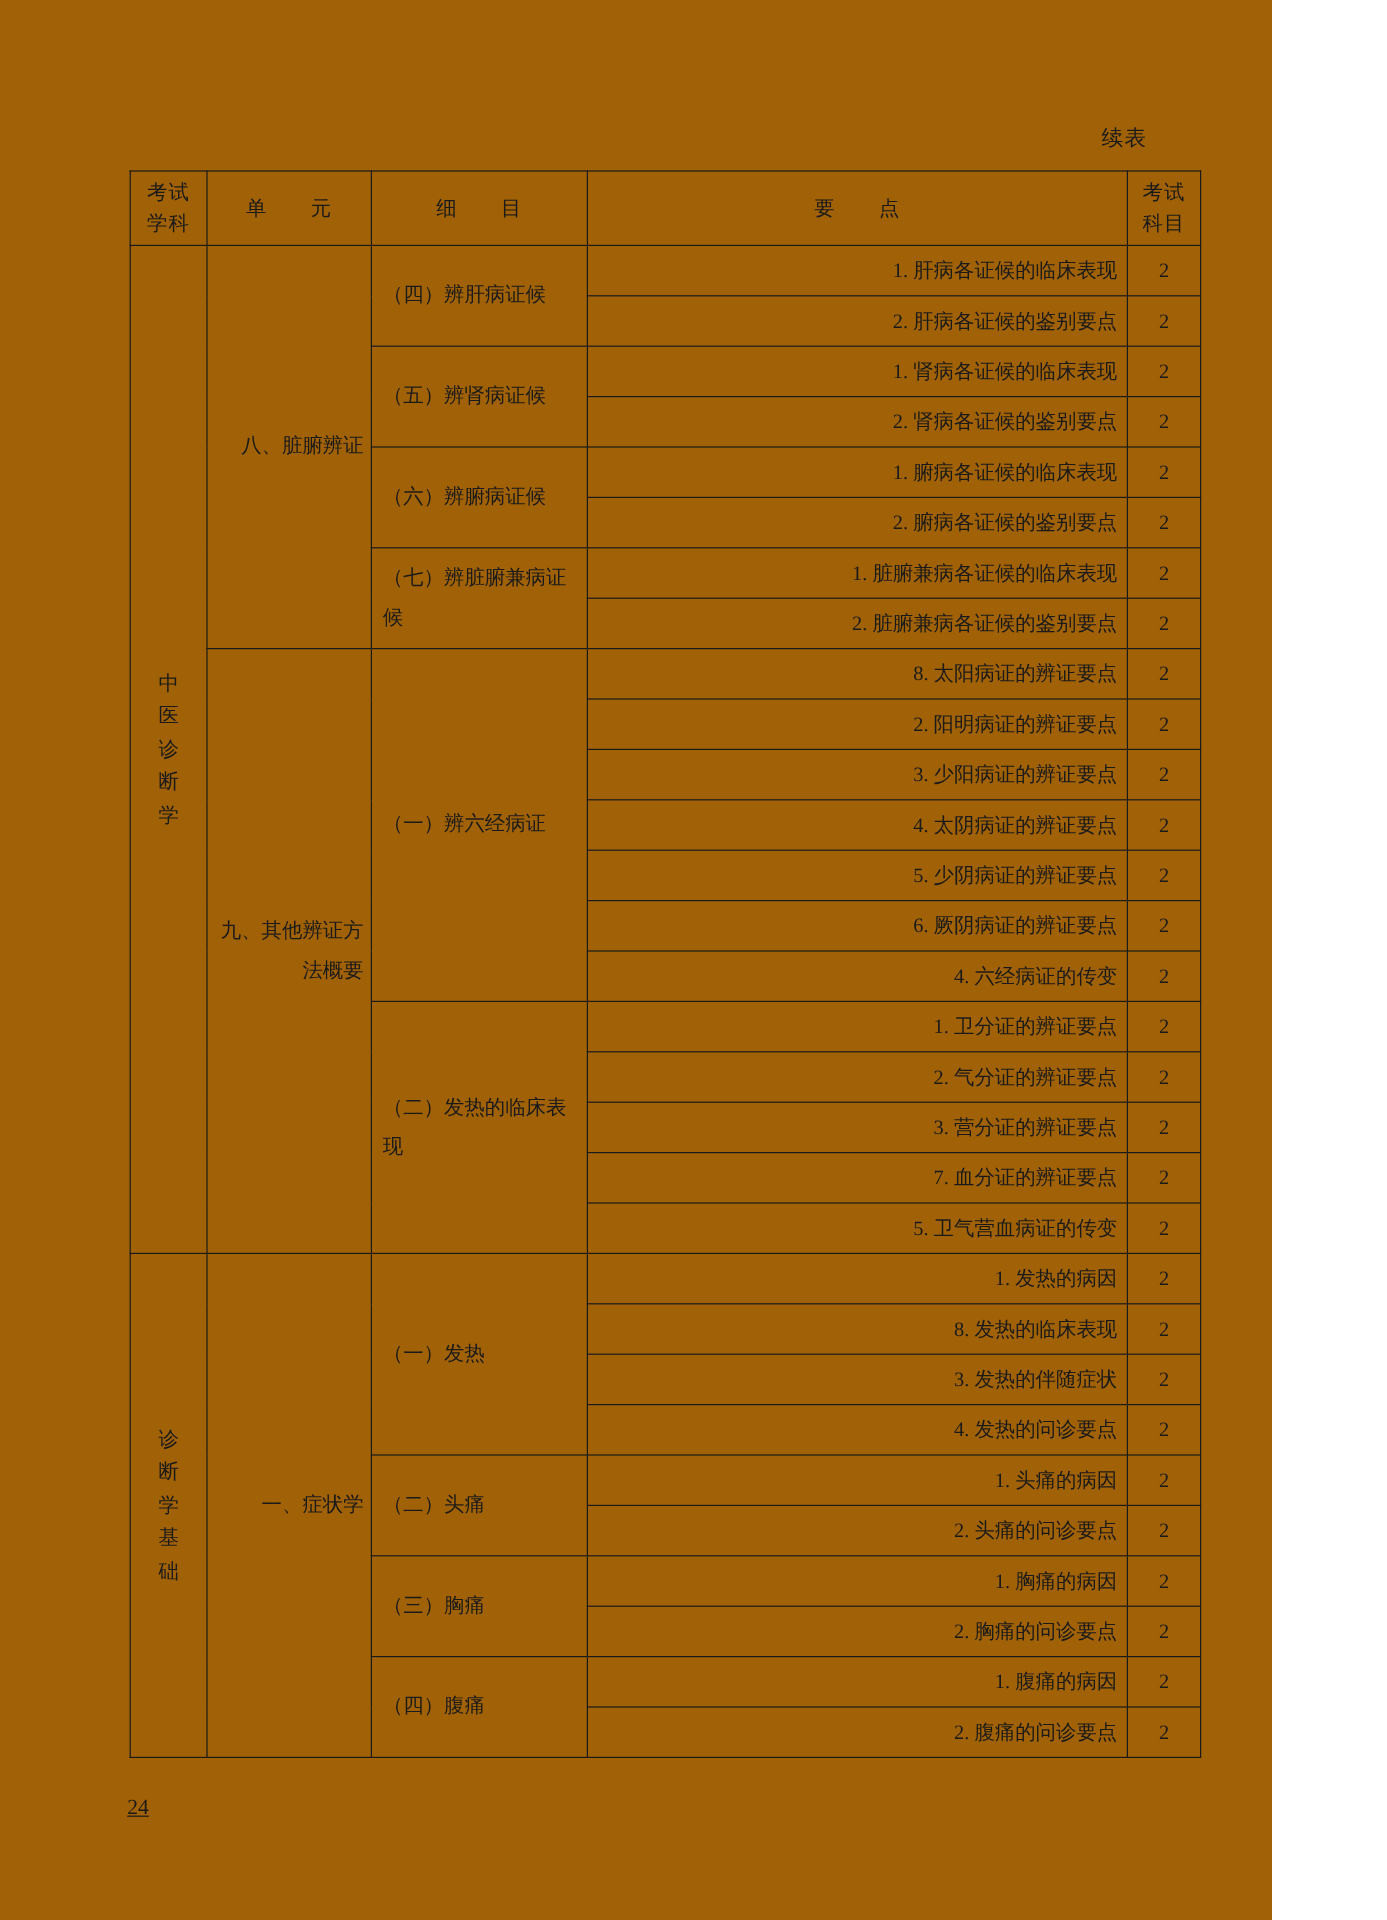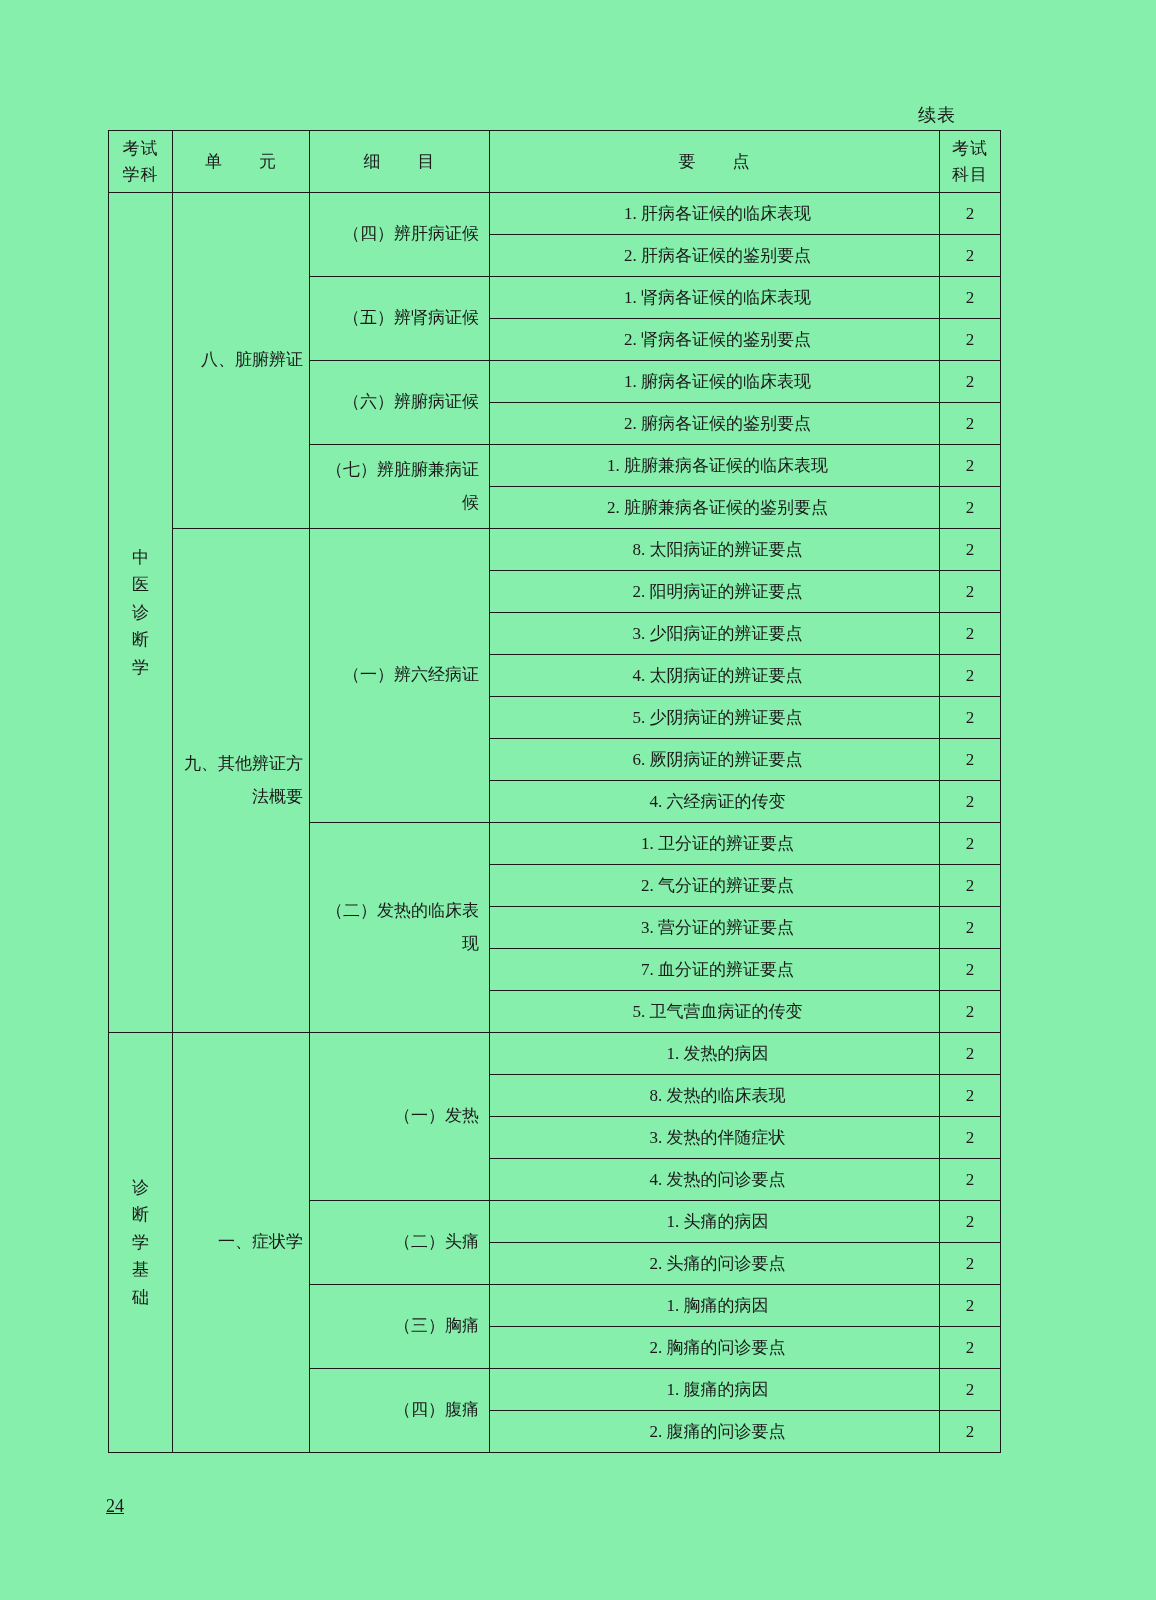--- a/index.html
+++ b/index.html
@@ -4,48 +4,48 @@
 <style>
   * { box-sizing: border-box; }
   html, body { margin: 0; padding: 0; }
   body {
     width: 1156px; height: 1600px;
     background: #ffffff;
     font-family: "Liberation Serif", "DejaVu Serif", serif;
     color: #1a1a1a;
     position: relative;
   }
-  .page { position: relative; width: 1156px; height: 1600px; background: #86efac; overflow: hidden; }
+  .page { position: relative; width: 1060px; height: 1600px; background: #a16207; overflow: hidden; }
 
   .continued {
     position: absolute; top: 103px; left: 108px; width: 848px;
     text-align: right; font-size: 18px; letter-spacing: 1px;
   }
 
   table.syllabus {
-    position: absolute; left: 108px; top: 130px;
+    position: absolute; left: 108px; top: 142px;
     width: 892px; border-collapse: collapse; table-layout: fixed;
   }
   table.syllabus th, table.syllabus td {
     border: 1px solid #1a1a1a;
     font-size: 17px;
     font-weight: normal;
     vertical-align: middle;
   }
   th.h {
     height: 62px; text-align: center;
     white-space: pre-line; line-height: 1.5;
     letter-spacing: 1px;
   }
   td.point {
-    height: 42px; padding: 0 8px 0 14px; text-align: center;
+    height: 42px; padding: 0 8px 0 14px; text-align: right;
   }
   td.score { text-align: center; }
   td.unit   { padding: 2px 6px 2px 9px; text-align: right; line-height: 1.9; }
-  td.detail { padding: 2px 10px 2px 9px; text-align: right; line-height: 1.9; }
+  td.detail { padding: 2px 10px 2px 9px; text-align: left; line-height: 1.9; }
   td.subject { text-align: center; padding: 0; }
   .vert {
     width: 20px; margin: 11px auto;
     word-break: break-all; line-height: 1.62;
     text-align: center; font-size: 17px;
   }
 
   .pageno {
     position: absolute; left: 106px; top: 1496px;
     font-size: 18px;

